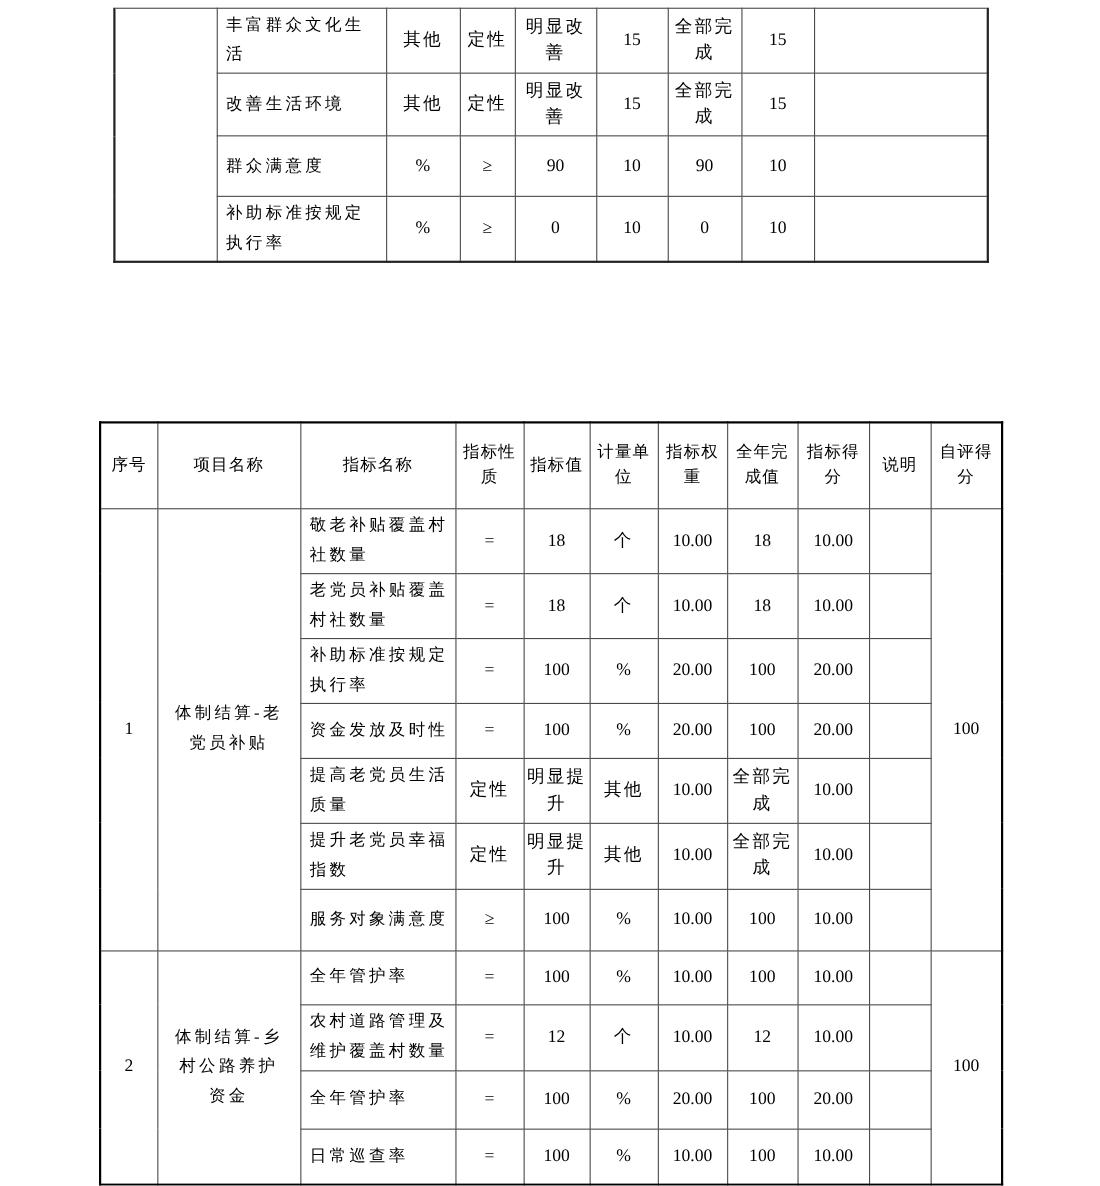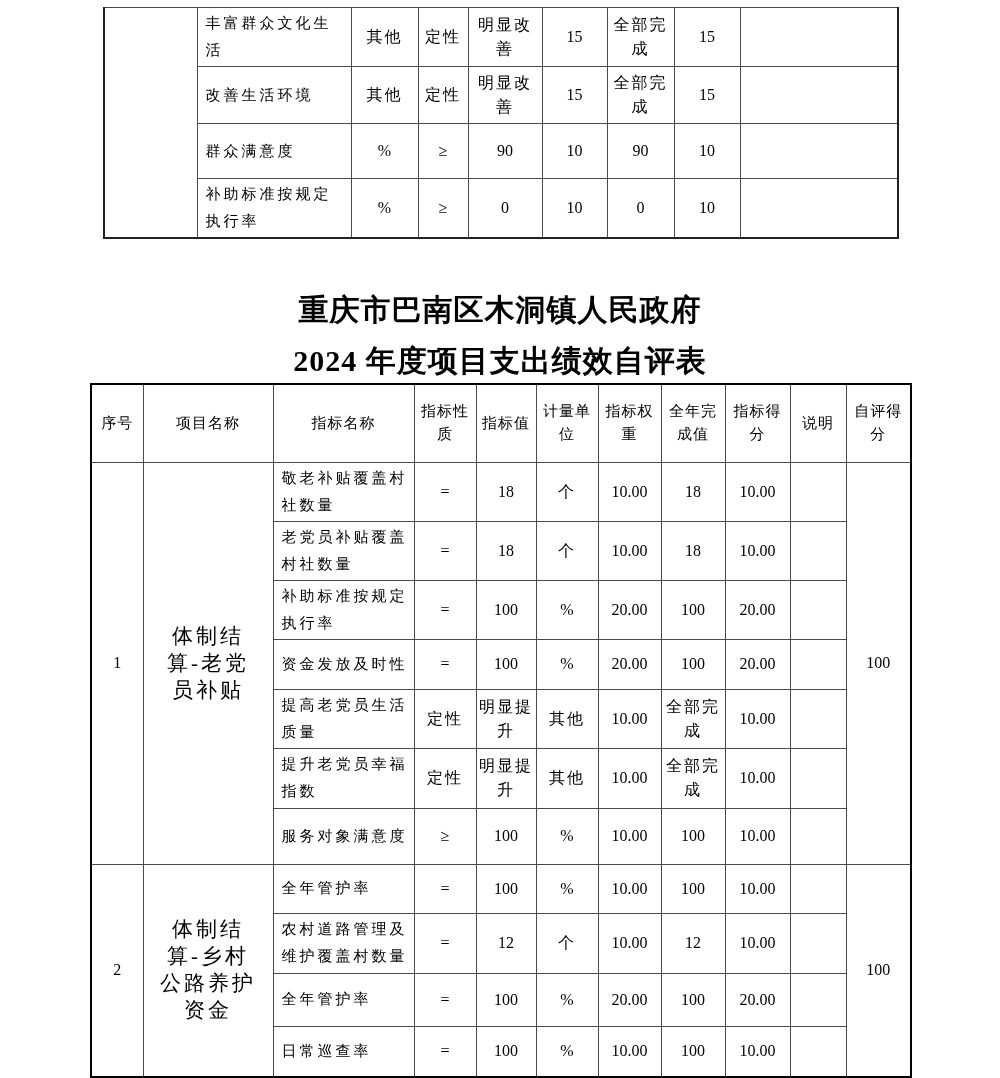--- a/index.html
+++ b/index.html
@@ -26,21 +26,21 @@
   .main-table { left: 90px; top: 383px; width: 820px; border: 2px solid #000000; }
 
   .main-table th {
     font-size: 15px; letter-spacing: 1px; line-height: 23px; padding: 2px 1px;
   }
   td.name {
     text-align: left; padding: 2px 2px 2px 8px;
     font-size: 15px; letter-spacing: 3px; line-height: 27px;
   }
   td.pname {
-    font-size: 21px; letter-spacing: 3px; line-height: 27px; padding: 12px;
+    font-size: 15px; letter-spacing: 3px; line-height: 27px; padding: 12px;
   }
   td.val { font-size: 16px; letter-spacing: 2px; line-height: 24px; }
   td.num { font-size: 16px; letter-spacing: 0; }
   td.selfscore { font-size: 16px; letter-spacing: 0; }
 
   .title-block { position: absolute; top: 284px; left: 0; width: 1000px; text-align: center; }
   .title-line {
     font-size: 30px; font-weight: bold; letter-spacing: 1px; line-height: 51px;
     white-space: nowrap;
   }
@@ -100,24 +100,20 @@
           <td class="num">≥</td>
           <td class="num">0</td>
           <td class="num">10</td>
           <td class="num">0</td>
           <td class="num">10</td>
           <td></td>
         </tr>
       </tbody>
   </table>
 
-  <div class="title-block">
-    <div class="title-line">重庆市巴南区木洞镇人民政府</div>
-    <div class="title-line">2024 年度项目支出绩效自评表</div>
-  </div>
 
   <table class="tbl main-table">
     <colgroup>
       <col style="width:52px">
         <col style="width:130px">
         <col style="width:141px">
       <col style="width:62px">
         <col style="width:60px">
         <col style="width:62px">
       <col style="width:63px">

